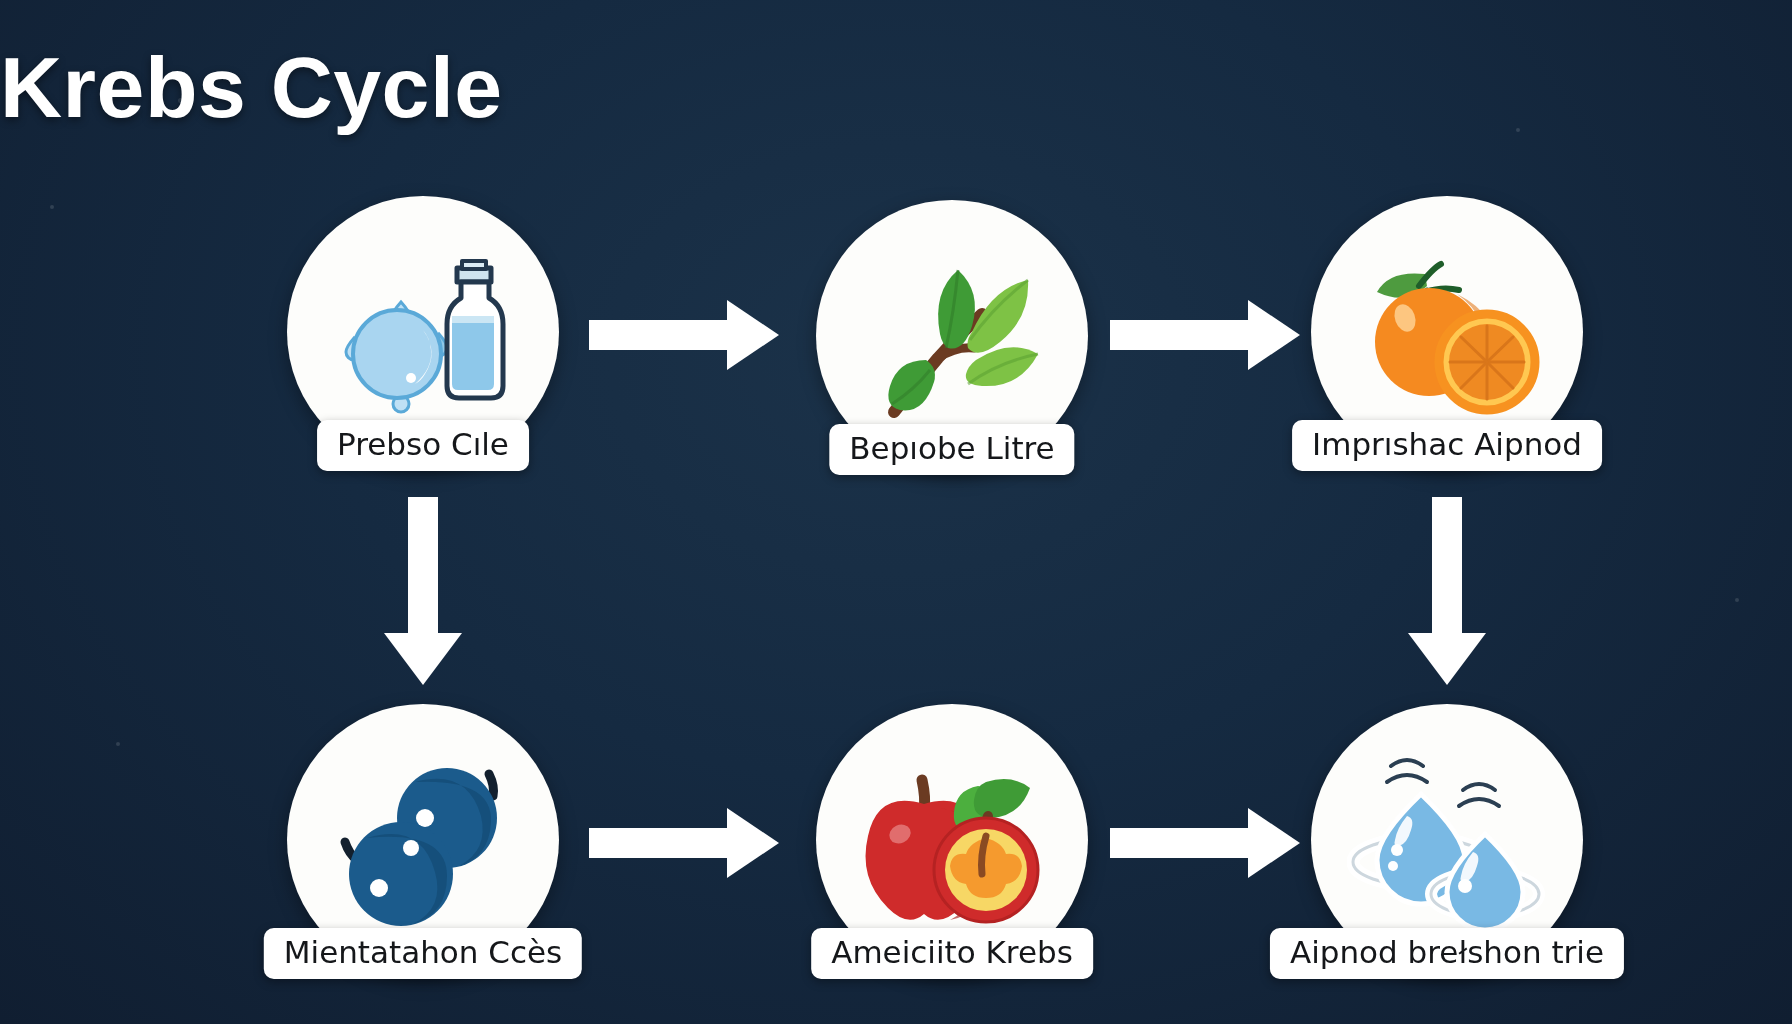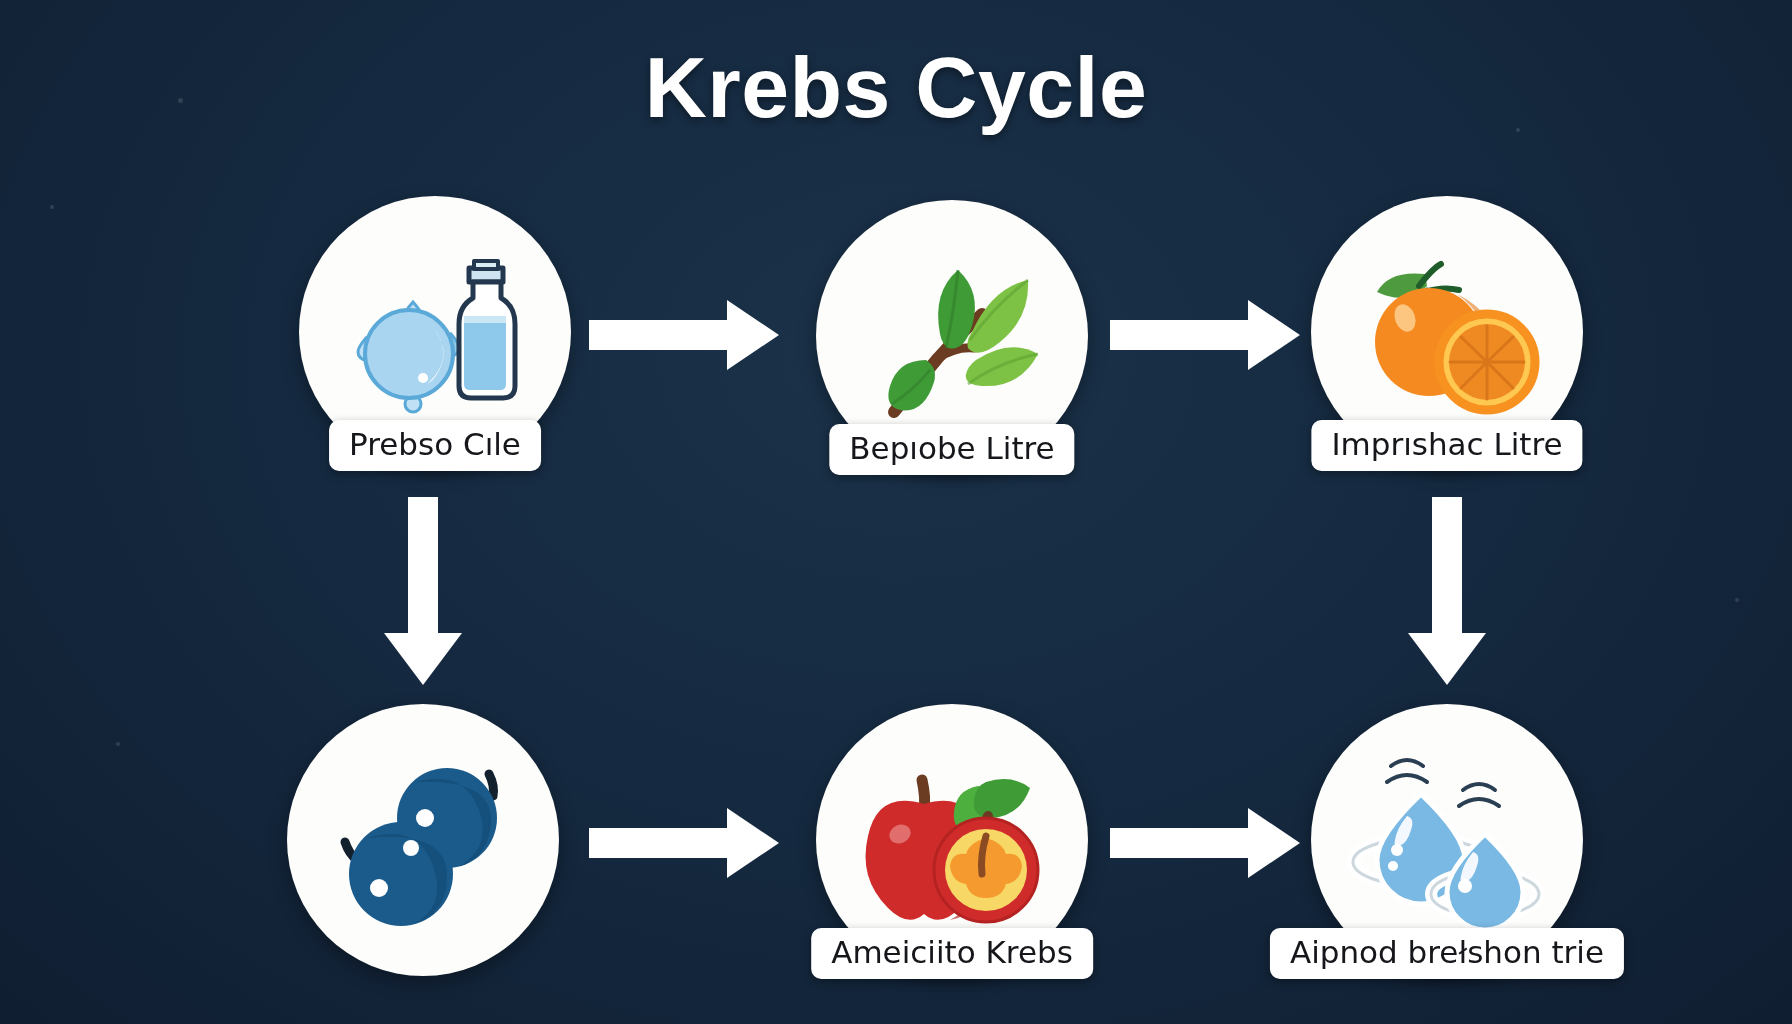--- a/index.html
+++ b/index.html
@@ -26,21 +26,20 @@
     background: rgba(255,255,255,0.13);
     border-radius: 50%;
     pointer-events: none;
   }
 
   #title {
     position: absolute;
     top: 38px;
     left: 0;
     width: 1792px;
-    text-align: center;
     color: #ffffff;
     font-size: 86px;
     font-weight: bold;
     letter-spacing: 0.5px;
     text-shadow: 0 3px 9px rgba(0,0,0,0.45);
     white-space: nowrap;
   }
 
   .node {
     position: absolute;
@@ -155,21 +154,21 @@
   <div class="arrow-v" style="left:384px; top:497px; height:190px;">
     <div class="shaft" style="height:140px;"></div>
     <div class="head" style="top:136px;"></div>
   </div>
 
   <div class="arrow-v" style="left:1408px; top:497px; height:190px;">
     <div class="shaft" style="height:140px;"></div>
     <div class="head" style="top:136px;"></div>
   </div>
 
-  <div class="node" style="left:299px; top:196px;">
+  <div class="node" style="left:287px; top:196px;">
     <div class="bubble"></div>
     <div class="art">
       <svg viewBox="0 0 200 200">
 
         <path d="M78 72 q-9 10 -9 15 a9 9 0 0 0 18 0 q0 -5 -9 -15 z" fill="#bfe0f5" stroke="#5aa9d8" stroke-width="3"></path>
         <path d="M31 108 q-8 9 -8 14 a8 8 0 0 0 16 0 q0 -5 -8 -14 z" fill="#bfe0f5" stroke="#5aa9d8" stroke-width="3"></path>
         <path d="M78 160 q-8 9 -8 14 a8 8 0 0 0 16 0 q0 -5 -8 -14 z" fill="#bfe0f5" stroke="#5aa9d8" stroke-width="3"></path>
         <path d="M116 104 q-8 9 -8 14 a8 8 0 0 0 16 0 q0 -5 -8 -14 z" fill="#8fc8e8" stroke="#5aa9d8" stroke-width="3"></path>
 
         <circle cx="74" cy="124" r="44" fill="#a9d5f0" stroke="#5aa9d8" stroke-width="4"></circle>
@@ -231,21 +230,21 @@
           <line x1="140" y1="132" x2="166" y2="107"></line>
           <line x1="140" y1="132" x2="177" y2="132"></line>
           <line x1="140" y1="132" x2="166" y2="158"></line>
           <line x1="140" y1="132" x2="140" y2="169"></line>
           <line x1="140" y1="132" x2="114" y2="158"></line>
           <line x1="140" y1="132" x2="103" y2="132"></line>
           <line x1="140" y1="132" x2="114" y2="107"></line>
         </g>
       </svg>
     </div>
-    <div class="pill">Imprıshac Litre</div>
+    <div class="pill">Imprıshac Aipnod</div>
   </div>
 
   <div class="node" style="left:287px; top:704px;">
     <div class="bubble"></div>
     <div class="art">
       <svg viewBox="0 0 200 200">
 
         <path d="M166 36 q6 12 4 22" stroke="#13202e" stroke-width="9" stroke-linecap="round" fill="none"></path>
         <circle cx="154" cy="58" r="9" fill="#13202e"></circle>
         <path d="M22 104 q4 12 12 18" stroke="#13202e" stroke-width="9" stroke-linecap="round" fill="none"></path>
@@ -254,20 +253,21 @@
         <circle cx="124" cy="80" r="50" fill="#1b5b8c"></circle>
         <path d="M92 44 q52 -14 66 34 q8 34 -22 50 q30 -8 32 -44 q2 -44 -76 -40 z" fill="#124a74" opacity="0.7"></path>
         <circle cx="102" cy="80" r="9" fill="#ffffff"></circle>
 
         <circle cx="78" cy="136" r="52" fill="#1b5b8c"></circle>
         <path d="M44 100 q54 -16 68 34 q10 36 -22 52 q34 -10 34 -48 q0 -46 -80 -38 z" fill="#124a74" opacity="0.7"></path>
         <circle cx="88" cy="110" r="8" fill="#ffffff"></circle>
         <circle cx="56" cy="150" r="9" fill="#ffffff"></circle>
       </svg>
     </div>
+    <div class="pill">Mientatahon Ccѐs</div>
   </div>
 
   <div class="node" style="left:816px; top:704px;">
     <div class="bubble"></div>
     <div class="art">
       <svg viewBox="0 0 200 200">
 
         <path d="M70 42 q4 18 2 30" stroke="#6b3b22" stroke-width="11" stroke-linecap="round" fill="none"></path>
         <path d="M72 66 q-46 -14 -56 32 q-10 42 20 72 q20 20 36 6 q16 14 36 -6 q30 -30 20 -72 q-10 -46 -56 -32 z" fill="#cf2b2b"></path>
         <path d="M88 70 q42 6 40 56 q-2 42 -30 56 q34 -6 40 -50 q8 -52 -50 -62 z" fill="#a81f1f" opacity="0.65"></path>

